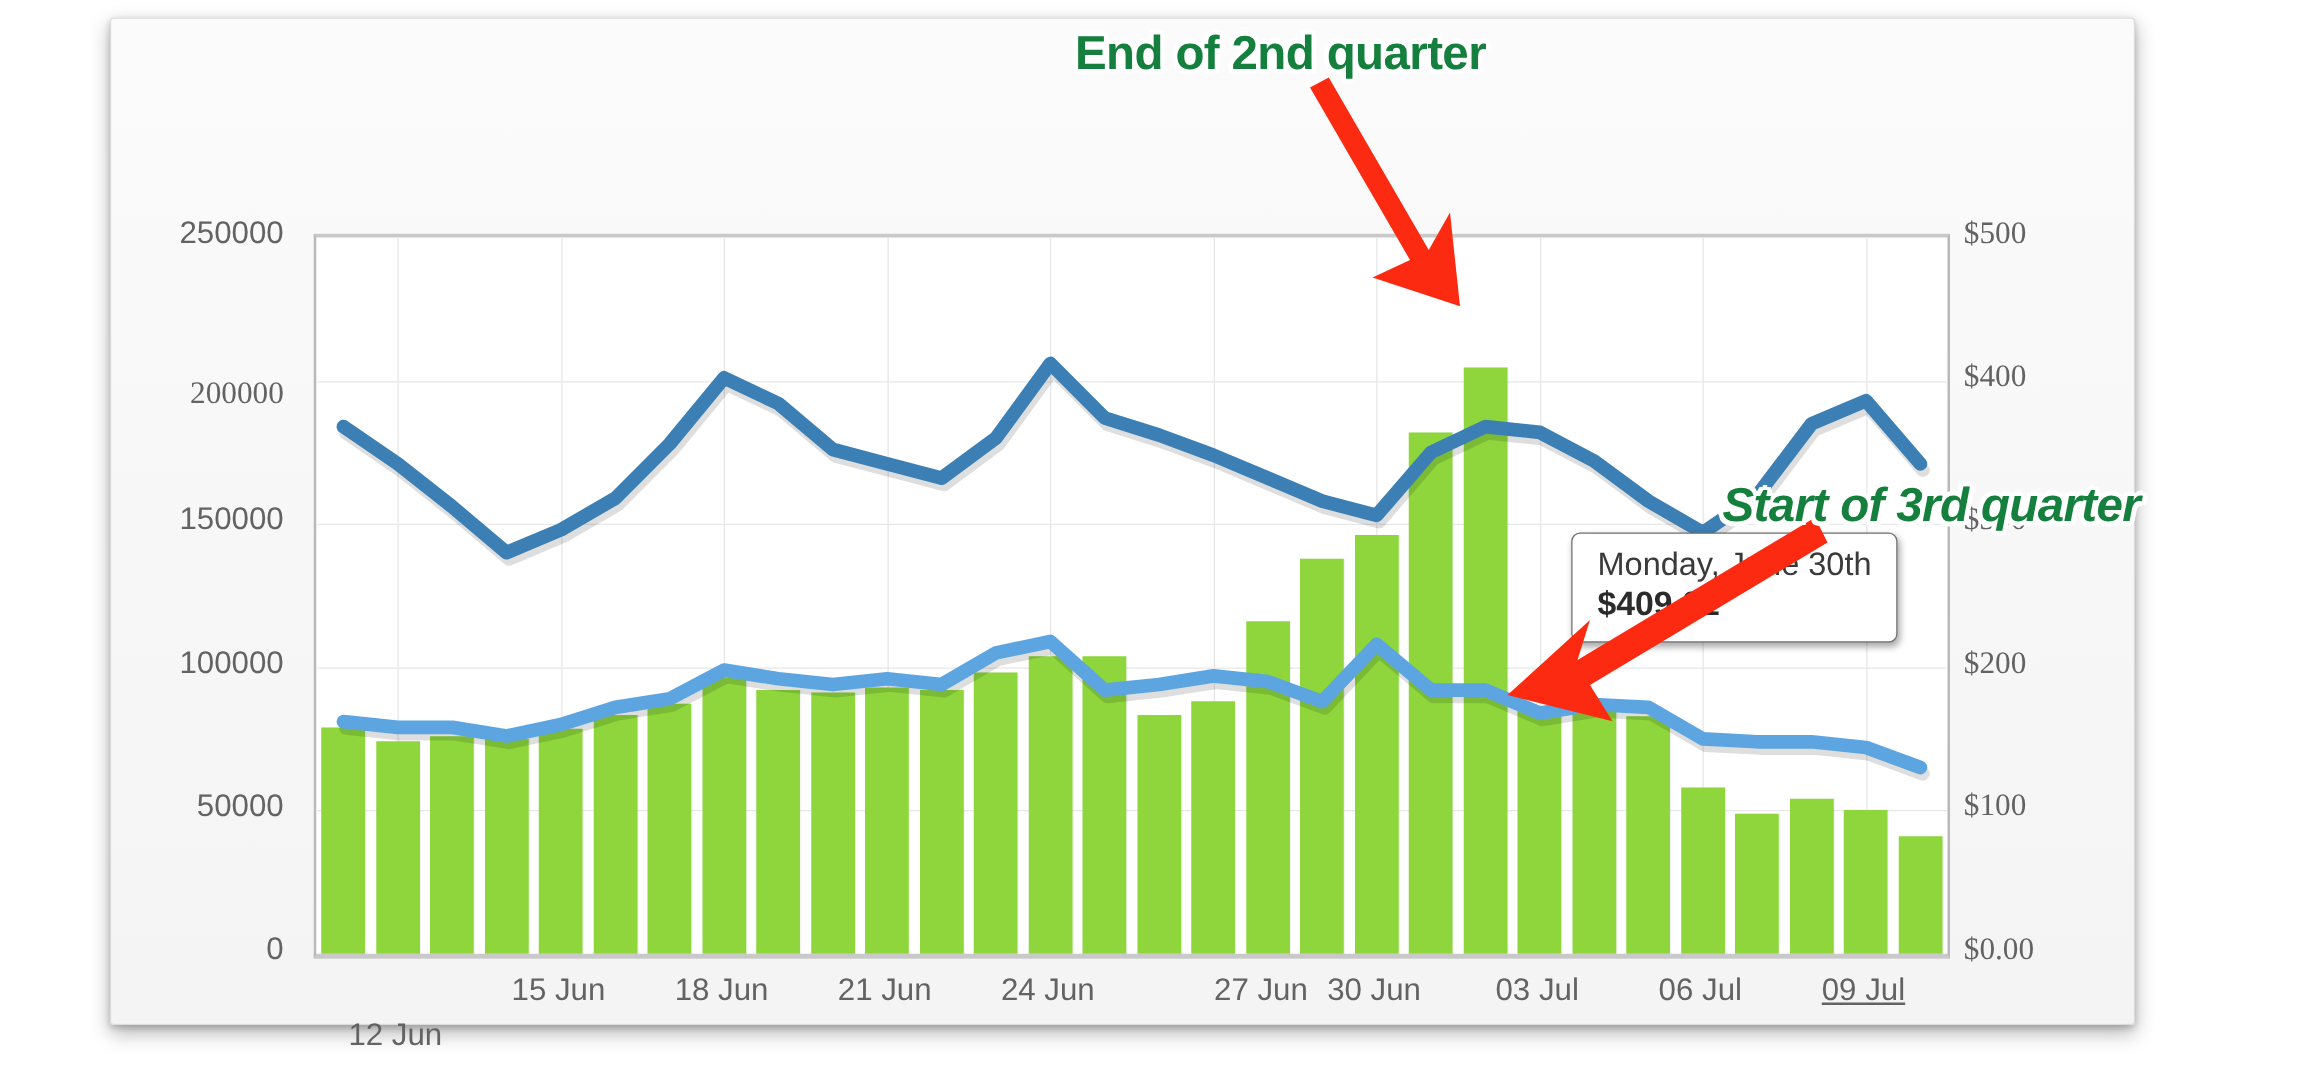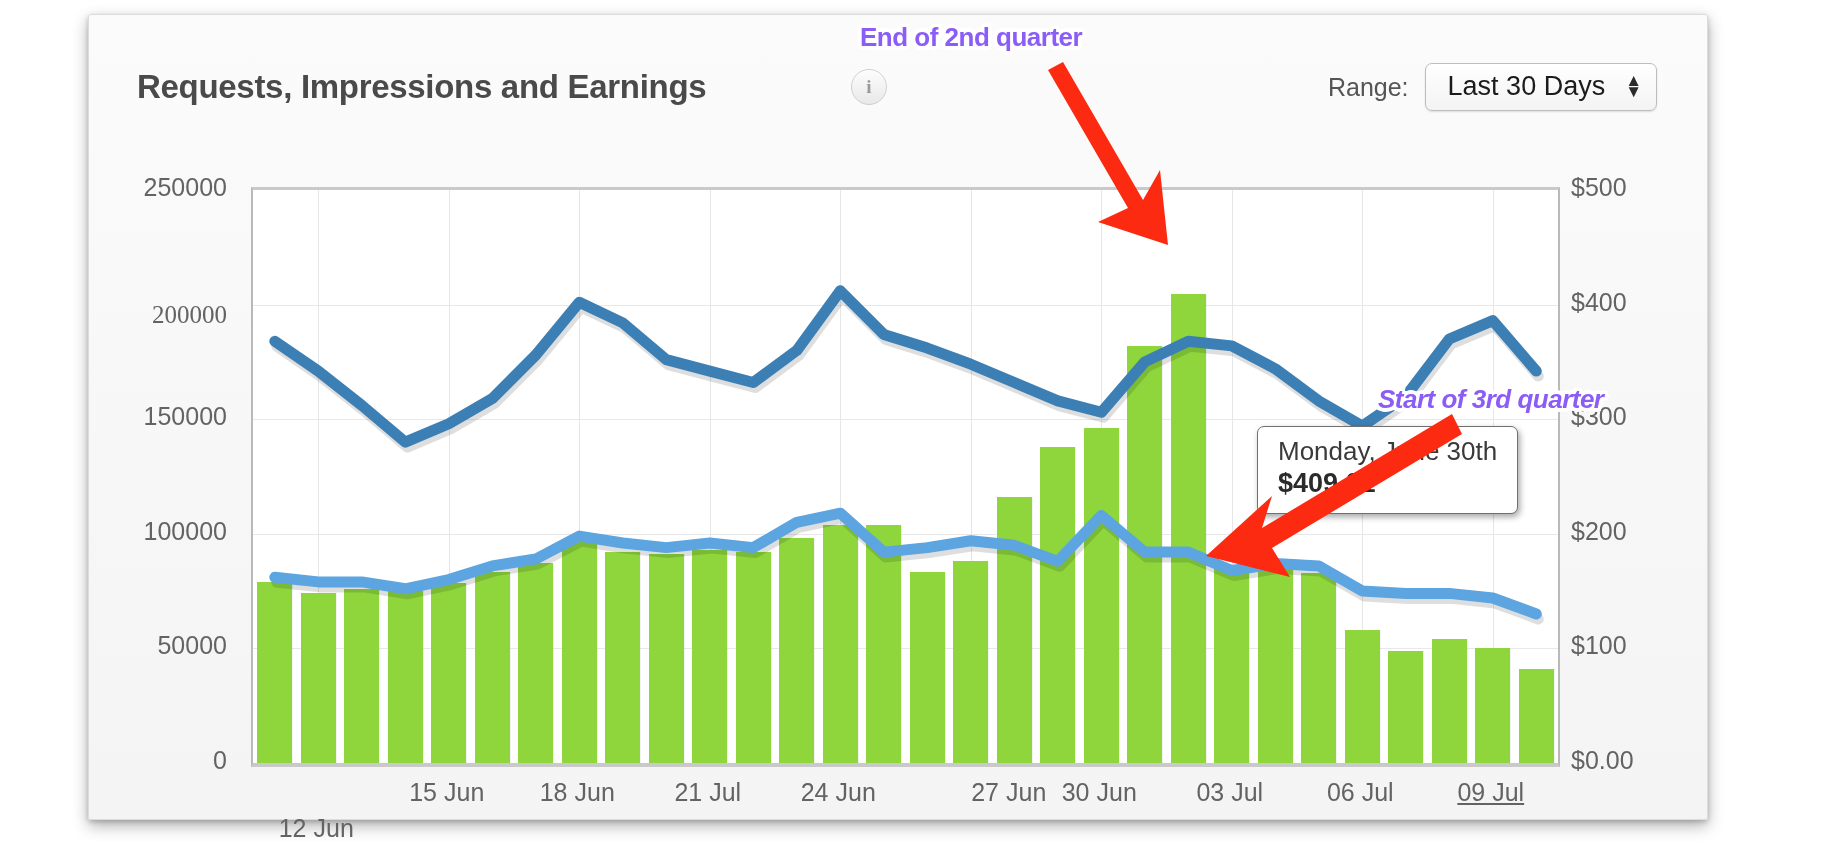--- a/index.html
+++ b/index.html
@@ -89,21 +89,21 @@
   
   .ytick-l{
     position:absolute;right:1480px;
     font-size:25px;color:#636363;text-align:right;
     white-space:nowrap;transform:translateY(-50%);
     width:200px;
   }
   .ytick-r{
     position:absolute;left:1482px;
     font-size:25px;color:#636363;
-    white-space:nowrap;transform:translateY(-50%);
+    white-space:nowrap;transform:translateY(-50%);font-family:Liberation Serif, serif;
   }
   .xtick{
     position:absolute;
     font-size:25px;color:#636363;
     white-space:nowrap;transform:translateX(-50%);
     top:645px;
   }
   
   #tooltip{
     position:absolute;
@@ -113,51 +113,37 @@
     border-radius:7px;
     padding:10px 20px 12px 20px;
     box-shadow:2px 3px 6px rgba(0,0,0,.35);
     z-index:40;
   }
   #tooltip-date{font-size:26px;color:#3a3a3a;white-space:nowrap;line-height:1.15;}
   #tooltip-value{font-size:27px;font-weight:bold;color:#2b2b2b;line-height:1.25;}
   
   .anno-text{
     position:absolute;z-index:60;
-    font-size:26px;font-weight:bold;color:#8b5cf6;
+    font-size:38px;font-weight:bold;color:#15803d;
     white-space:nowrap;letter-spacing:-0.5px;
     text-shadow:
       -3px -3px 0 #fff,  3px -3px 0 #fff,
       -3px  3px 0 #fff,  3px  3px 0 #fff,
       -4px  0   0 #fff,  4px  0   0 #fff,
        0   -4px 0 #fff,  0    4px 0 #fff;
   }
   #anno1-text{left:860px;top:22px;}
   #anno2-text{left:1378px;top:384px;font-style:italic;}
   #anno-svg{position:absolute;left:0;top:0;width:1846px;height:866px;z-index:50;pointer-events:none;}
 </style>
 </head>
 <body>
 
 <div id="card">
 
-  <div id="header">
-    <div id="chart-title">Requests, Impressions and Earnings</div>
-    <div id="info-icon">i</div>
-    <div id="range-wrap">
-      <span id="range-label">Range:</span>
-      <div id="range-select">
-        <span id="range-value">Last 30 Days</span>
-        <span id="range-arrows">
-          <span>▲</span>
-            <span>▼</span>
-        </span>
-      </div>
-    </div>
-  </div>
 
   <div id="plot-outer">
     <div id="plot">
       <div id="grid-v">
           <div class="gridline-v" style="left: 65.3px;"></div>
           <div class="gridline-v" style="left: 195.8px;"></div>
           <div class="gridline-v" style="left: 326.3px;"></div>
           <div class="gridline-v" style="left: 456.8px;"></div>
           <div class="gridline-v" style="left: 587.3px;"></div>
           <div class="gridline-v" style="left: 717.8px;"></div>
@@ -224,21 +210,21 @@
         <div class="ytick-r" style="top: 512.4px;">$100</div>
         <div class="ytick-r" style="top: 397.8px;">$200</div>
         <div class="ytick-r" style="top: 283.2px;">$300</div>
         <div class="ytick-r" style="top: 168.6px;">$400</div>
         <div class="ytick-r" style="top: 54px;">$500</div>
       </div>
     <div id="xlabels">
         <div class="xtick" style="left: 227.25px; margin-top: 36px;">12 Jun</div>
         <div class="xtick" style="left: 357.75px;">15 Jun</div>
         <div class="xtick" style="left: 488.25px;">18 Jun</div>
-        <div class="xtick" style="left: 618.75px;">21 Jul</div>
+        <div class="xtick" style="left: 618.75px;">21 Jun</div>
         <div class="xtick" style="left: 749.25px;">24 Jun</div>
         <div class="xtick" style="left: 879.75px; margin-left: 40px;">27 Jun</div>
         <div class="xtick" style="left: 1010.25px;">30 Jun</div>
         <div class="xtick" style="left: 1140.75px;">03 Jul</div>
         <div class="xtick" style="left: 1271.25px;">06 Jul</div>
         <div class="xtick" style="left: 1401.75px; text-decoration: underline;">09 Jul</div>
       </div>
 
     <div id="tooltip">
       <div id="tooltip-date">Monday, June 30th</div>

